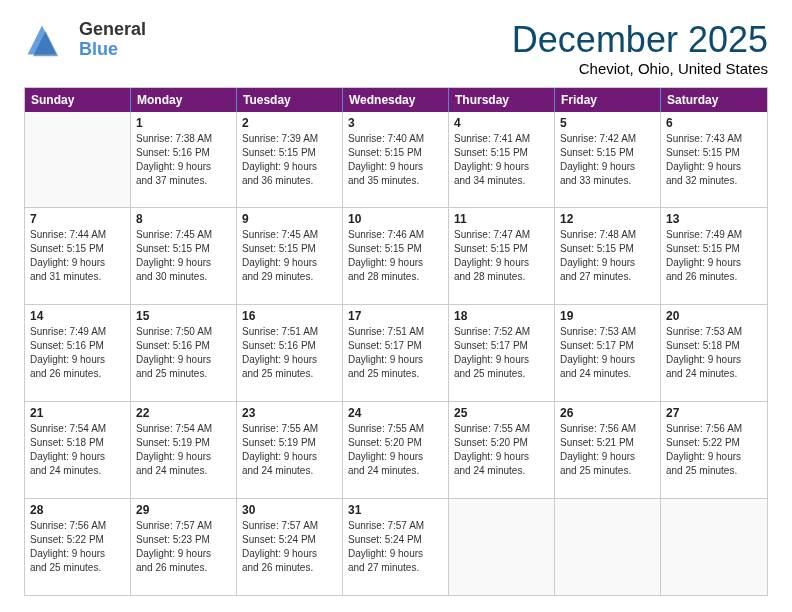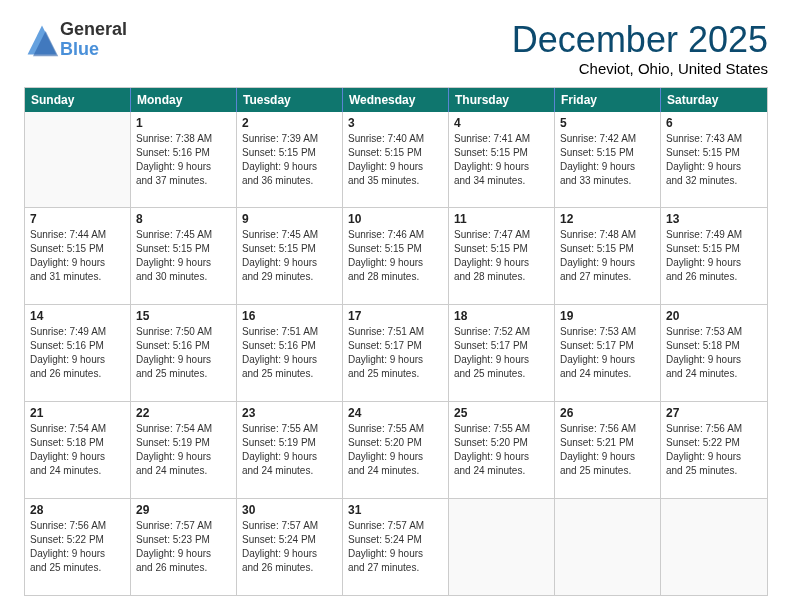--- a/index.html
+++ b/index.html
@@ -19,21 +19,21 @@
     }
     .header {
       display: flex;
       justify-content: space-between;
       align-items: flex-start;
       margin-bottom: 10px;
     }
     .logo {
       display: flex;
       align-items: center;
-      gap: 0;
+      gap: 19px;
     }
     .logo-text {
       display: flex;
       flex-direction: column;
       line-height: 1.1;
     }
     .logo-general {
       font-size: 18px;
       font-weight: bold;
       color: #333;
@@ -62,21 +62,21 @@
     }
     .calendar {
       flex: 1;
       display: flex;
       flex-direction: column;
       border: 1px solid #ccc;
     }
     .cal-header-row {
       display: grid;
       grid-template-columns: repeat(7, 1fr);
-      background: #0f766e;
+      background: #701a75;
     }
     .cal-header-cell {
       color: #fff;
       font-size: 12px;
       font-weight: bold;
       padding: 5px 6px;
       text-align: left;
       border-right: 1px solid #5a84d4;
     }
     .cal-header-cell:last-child { border-right: none; }

